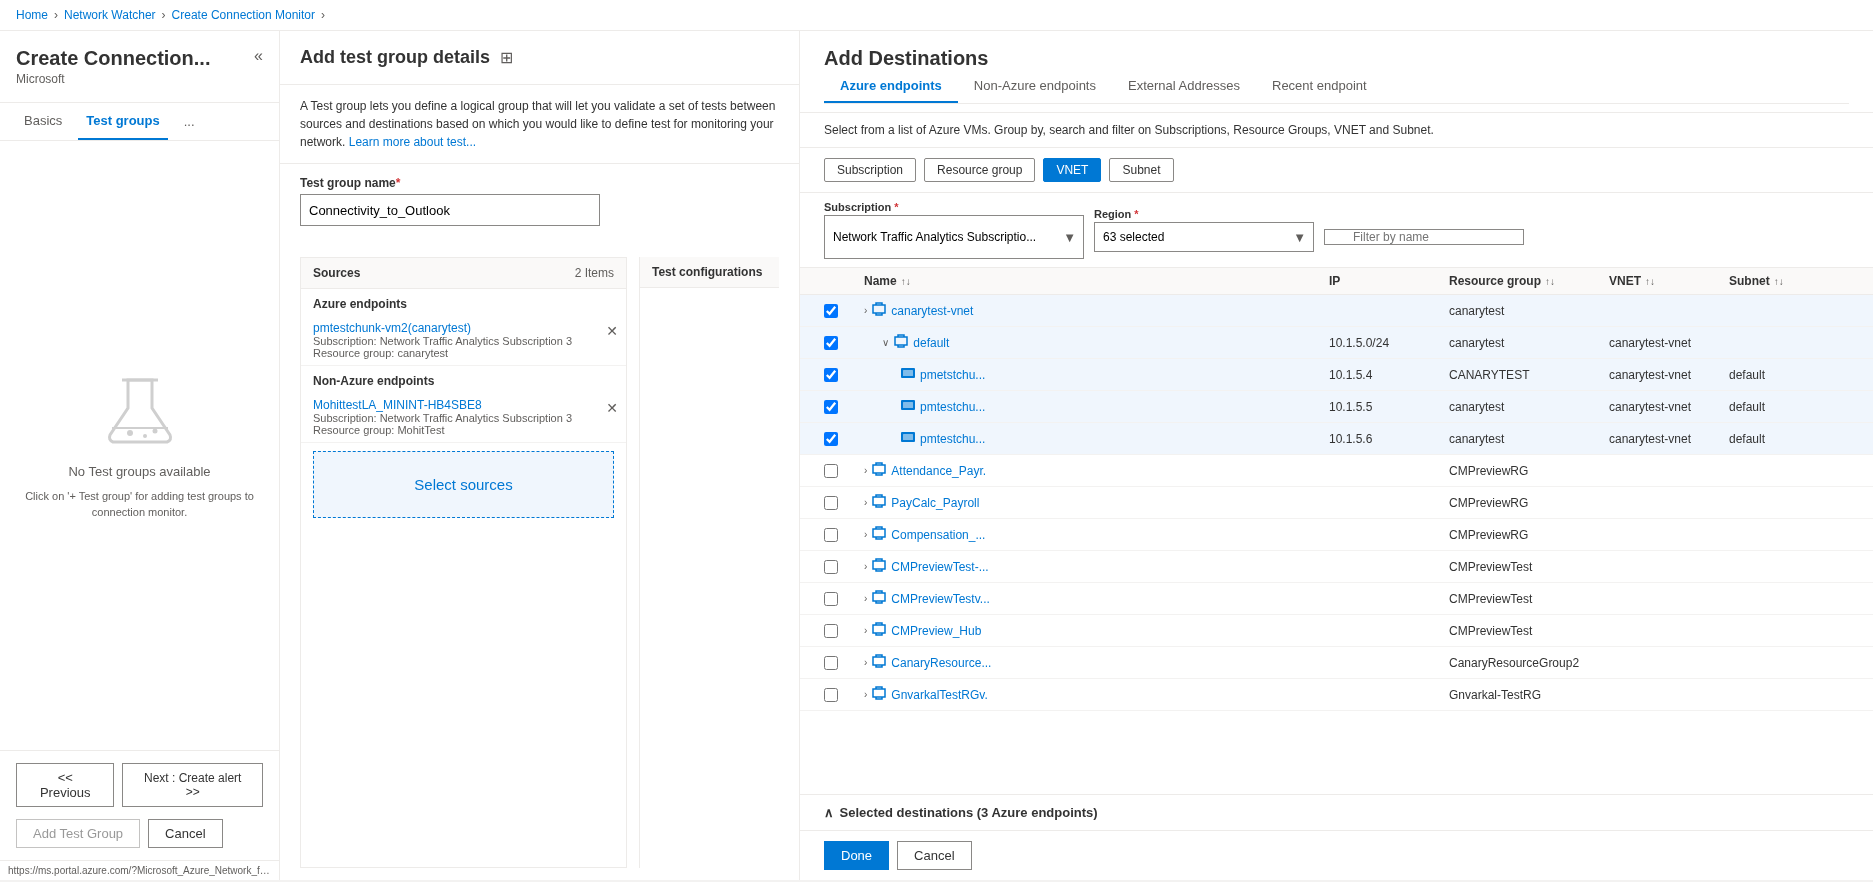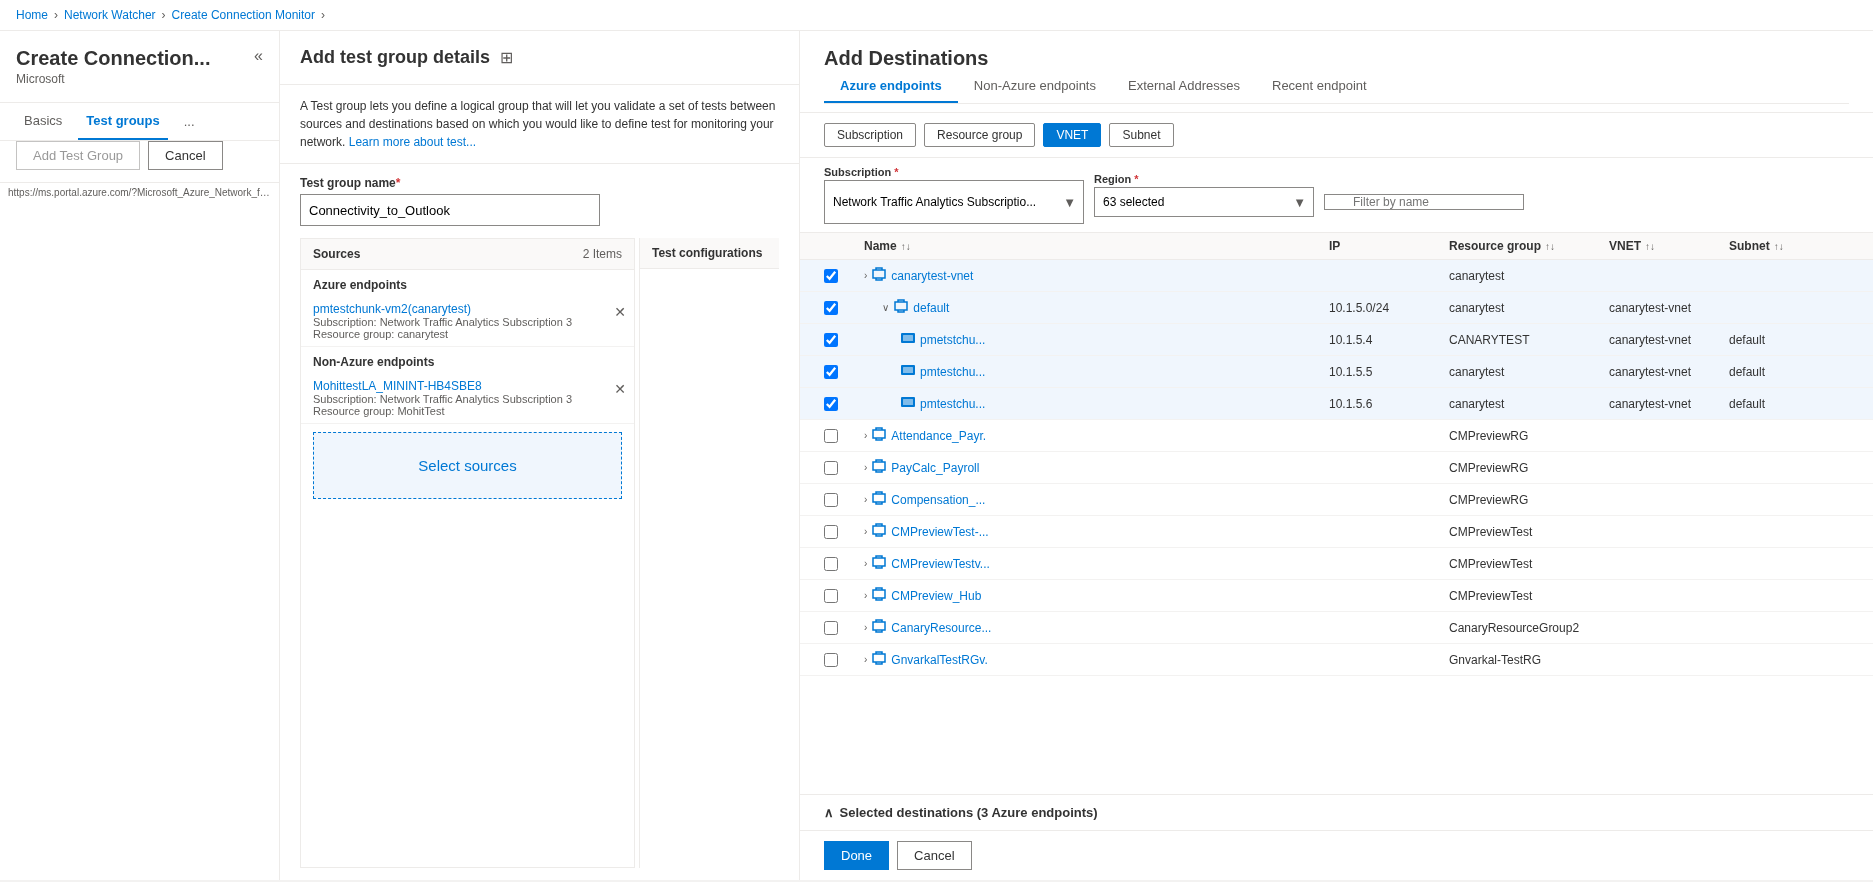--- a/index.html
+++ b/index.html
@@ -29,21 +29,21 @@
     .panel-header { padding: 16px 20px; border-bottom: 1px solid #edebe9; display: flex; align-items: center; gap: 10px; }
     .panel-title { font-size: 18px; font-weight: 600; }
     .panel-desc { padding: 12px 20px; font-size: 12px; color: #333; line-height: 1.5; border-bottom: 1px solid #edebe9; }
     .panel-desc a { color: #0078d4; text-decoration: none; }
 
     .form-section { padding: 12px 20px; }
     .form-label { font-size: 12px; font-weight: 600; margin-bottom: 4px; }
     .form-label .required { color: #d13438; }
     .form-input { width: 100%; height: 32px; border: 1px solid #8a8886; padding: 4px 8px; font-size: 13px; outline: none; }
 
-    .sources-destinations { display: flex; gap: 0; padding: 0 20px 12px; flex: 1; overflow: hidden; }
+    .sources-destinations { display: flex; gap: 8px; padding: 0 20px 12px; flex: 1; overflow: hidden; margin-top: 19px; }
     .section-box { flex: 1; border: 1px solid #edebe9; overflow-y: auto; }
     .section-box-header { display: flex; justify-content: space-between; align-items: center; padding: 8px 12px; background: #faf9f8; border-bottom: 1px solid #edebe9; font-size: 12px; font-weight: 600; }
     .section-group-label { padding: 8px 12px 4px; font-size: 12px; font-weight: 600; color: #333; }
     .endpoint-item { display: flex; align-items: flex-start; padding: 6px 12px; border-bottom: 1px solid #f3f2f1; position: relative; }
     .endpoint-link { color: #0078d4; text-decoration: none; font-size: 12px; font-weight: 400; display: block; }
     .endpoint-sub { font-size: 11px; color: #605e5c; }
     .endpoint-remove { position: absolute; right: 8px; top: 8px; cursor: pointer; color: #605e5c; font-size: 14px; }
 
     .select-sources-btn { display: block; width: calc(100% - 24px); margin: 8px 12px; padding: 24px; text-align: center; color: #0078d4; background: #f0f6fd; border: 1px dashed #0078d4; cursor: pointer; font-size: 15px; }
 
@@ -126,20 +126,39 @@
     <div class="sidebar-header">
       <span class="sidebar-collapse">«</span>
       <div class="sidebar-title">Create Connection...</div>
       <div class="sidebar-subtitle">Microsoft</div>
     </div>
     <div class="nav-tabs-row">
       <div class="nav-tab">Basics</div>
       <div class="nav-tab active">Test groups</div>
       <div class="nav-more">...</div>
     </div>
+    <div class="sidebar-content">
+      <svg class="beaker-icon" viewBox="0 0 80 80" fill="none" xmlns="http://www.w3.org/2000/svg">
+        <path d="M28 10 L28 38 L10 65 Q8 70 13 72 L67 72 Q72 70 70 65 L52 38 L52 10 Z" stroke="#888" stroke-width="3" fill="none"></path>
+        <path d="M22 10 L58 10" stroke="#888" stroke-width="3"></path>
+        <path d="M12 58 L68 58" stroke="#888" stroke-width="2"></path>
+        <circle cx="30" cy="63" r="3" fill="#888"></circle>
+        <circle cx="45" cy="66" r="2" fill="#888"></circle>
+        <circle cx="55" cy="61" r="2.5" fill="#888"></circle>
+      </svg>
+      <div class="sidebar-no-content">
+        <div>No Test groups available</div>
+        <div style="margin-top:6px; font-size:11px;">Click on '+ Test group' for adding test
+groups to connection monitor.</div>
+      </div>
+    </div>
+    <div class="bottom-bar" style="border-top:1px solid #edebe9; padding: 12px 16px; display:flex; gap:8px;">
+      <button class="btn btn-secondary">&lt;&lt; Previous</button>
+      <button class="btn btn-secondary" style="font-size:12px;">Next : Create alert &gt;&gt;</button>
+    </div>
     <div style="display:flex; gap:8px; padding: 0 16px 12px;">
       <button class="btn btn-secondary" style="opacity:0.5;">Add Test Group</button>
       <button class="btn btn-secondary">Cancel</button>
     </div>
     <div class="url-bar" style="font-size:10px; color:#605e5c; padding:4px 8px; border-top:1px solid #edebe9; overflow:hidden; white-space:nowrap; text-overflow:ellipsis;">https://ms.portal.azure.com/?Microsoft_Azure_Network_flowanalytics=true&amp;feature.canmodi...</div>
   </div>
 
   <div class="middle-panel">
     <div class="panel-header">
       <span class="panel-title">Add test group details</span>
@@ -192,20 +211,21 @@
   <div class="right-panel">
     <div class="right-header">
       <div class="right-title">Add Destinations</div>
       <div class="tabs">
         <div class="tab active">Azure endpoints</div>
         <div class="tab">Non-Azure endpoints</div>
         <div class="tab">External Addresses</div>
         <div class="tab">Recent endpoint</div>
       </div>
     </div>
+    <div class="right-desc">Select from a list of Azure VMs. Group by, search and filter on Subscriptions, Resource Groups, VNET and Subnet.</div>
     <div class="filter-bar">
       <div class="filter-chip">Subscription</div>
       <div class="filter-chip">Resource group</div>
       <div class="filter-chip active">VNET</div>
       <div class="filter-chip">Subnet</div>
     </div>
     <div class="filter-row">
       <div style="display:flex; flex-direction:column; gap:2px;">
         <label style="font-size:11px; font-weight:600;">Subscription <span style="color:#d13438;">*</span></label>
         <div class="subscription-select-wrapper">

